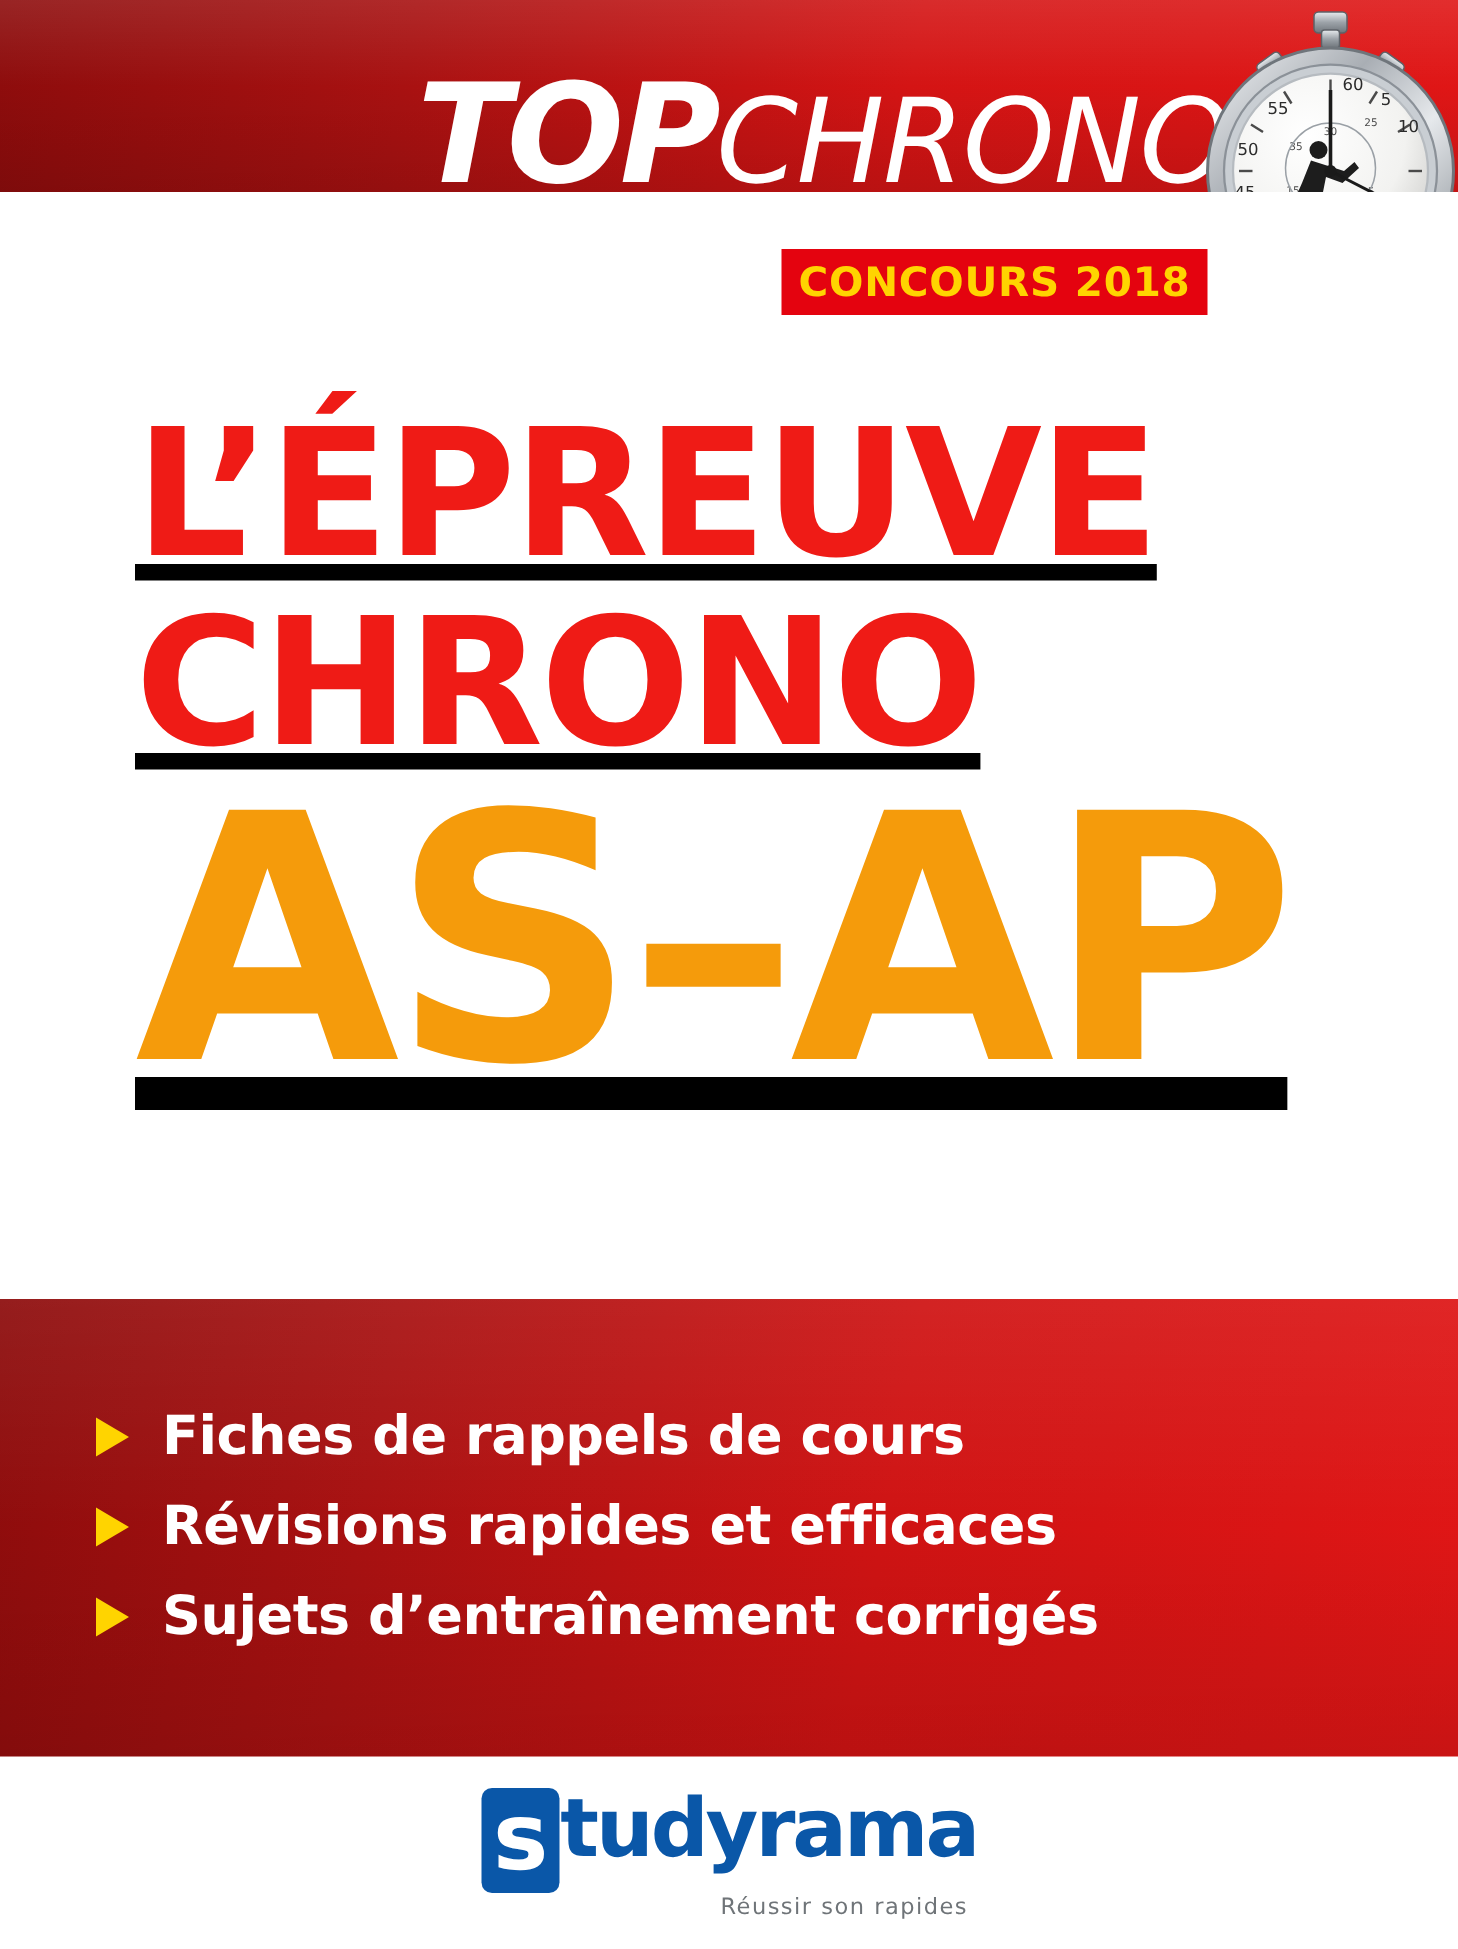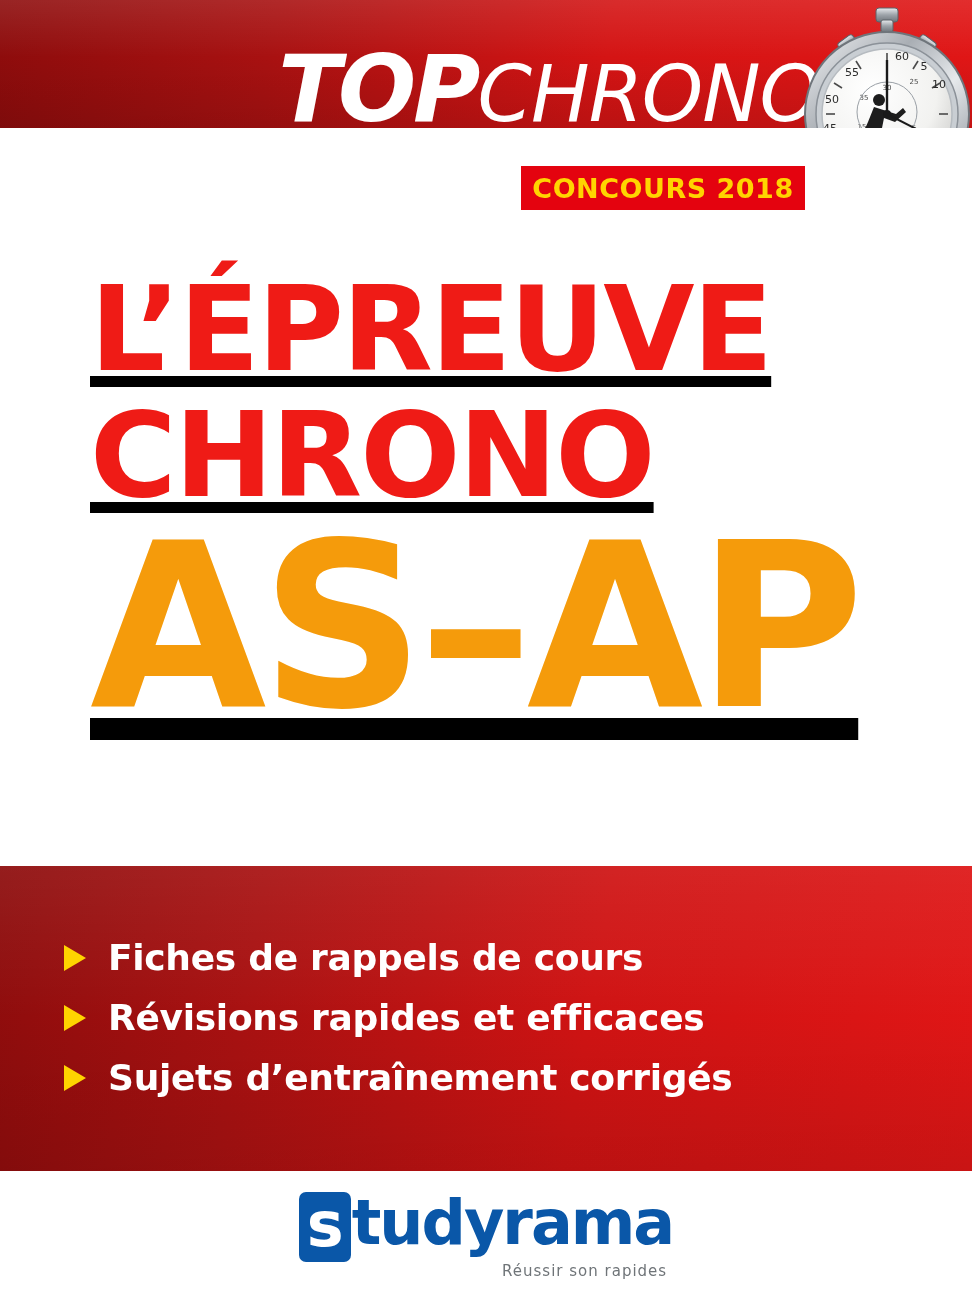--- a/index.html
+++ b/index.html
@@ -180,21 +180,21 @@
     padding: 2px 8px 6px 8px;
     border-radius: 7px;
     vertical-align: top;
     letter-spacing: -1px;
   }
   .pub-rest {
     display: inline-block;
     color: #0a57a8;
     font-family: "DejaVu Sans", sans-serif;
     font-weight: bold;
-    font-size: 62px;
+    font-size: 54px;
     letter-spacing: -2px;
     vertical-align: top;
     margin-left: 1px;
   }
   .pub-tagline {
     font-family: "DejaVu Sans", sans-serif;
     font-size: 15px;
     color: #6f7478;
     letter-spacing: 1px;
     margin-top: 2px;

